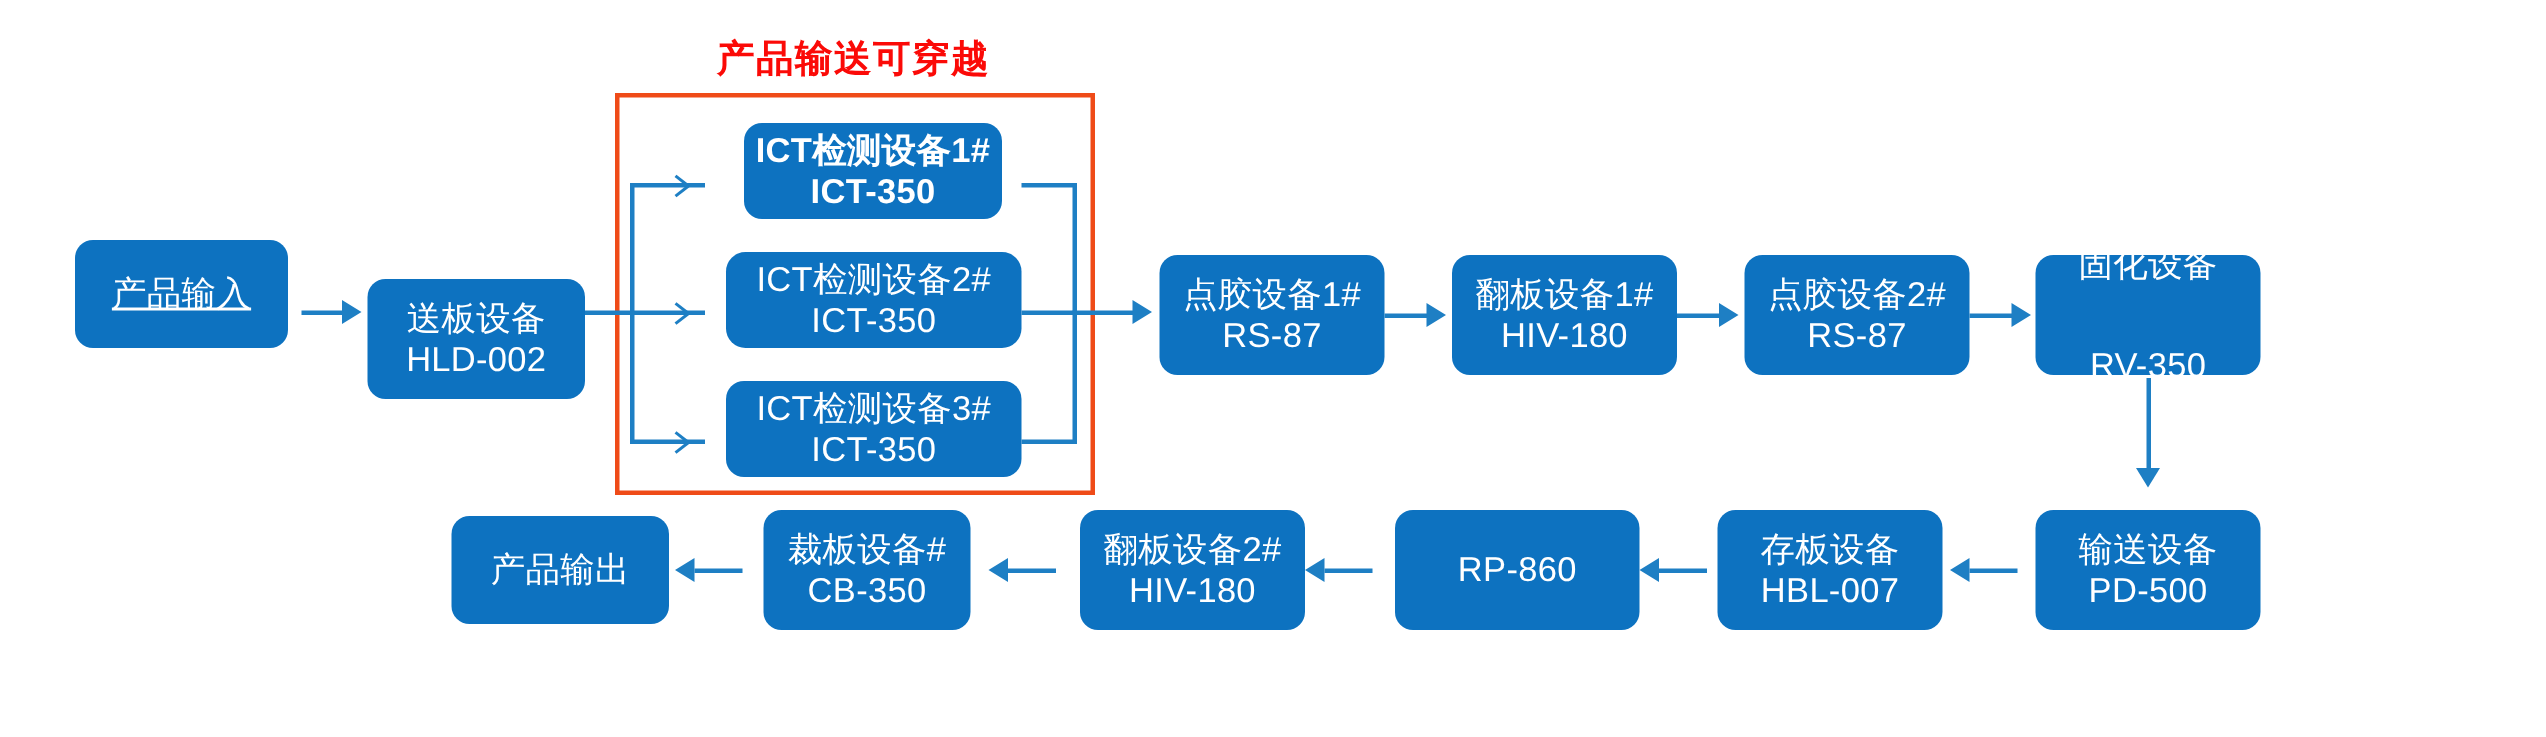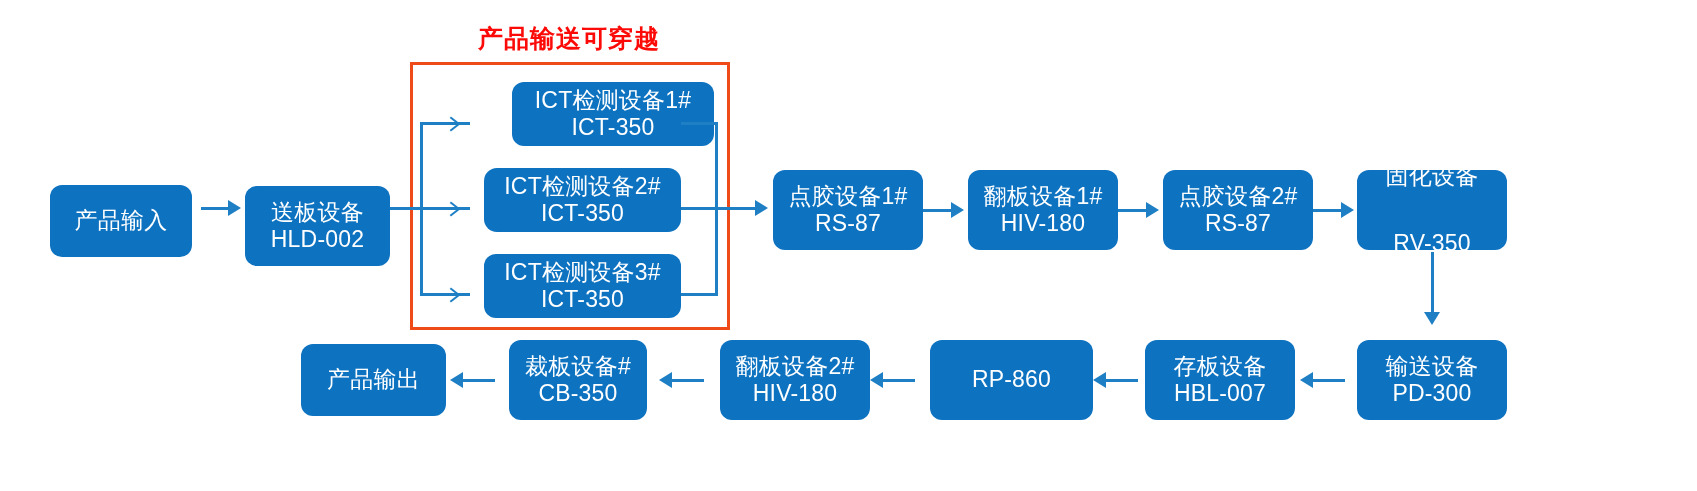--- a/index.html
+++ b/index.html
@@ -73,30 +73,30 @@
   .chev.right:after{transform:rotate(-38deg);transform-origin:right center;right:0;top:0;}
 </style>
 </head>
 <body>
 
 <div id="stage">
 
   <div class="redbox" style="left:410px;top:62px;width:320px;height:268px;"></div>
   <div class="redlabel" style="left:478px;top:22px;">产品输送可穿越</div>
 
-  <div class="node" style="left:50px;top:185px;width:142px;height:72px;">
+  <div class="node" style="left:50px;top:160px;width:142px;height:72px;text-decoration:underline;">
     <span class="l1">产品输入</span>
   </div>
 
   <div class="node" style="left:245px;top:186px;width:145px;height:80px;">
     <span class="l1">送板设备</span>
     <span class="l2">HLD-002</span>
   </div>
 
-  <div class="node" style="left:512px;top:82px;width:202px;height:64px;">
+  <div class="node" style="left:496px;top:82px;width:172px;height:64px;font-weight:bold;">
     <span class="l1">ICT检测设备1#</span>
     <span class="l2">ICT-350</span>
   </div>
 
   <div class="node" style="left:484px;top:168px;width:197px;height:64px;border-radius:13px;">
     <span class="l1">ICT检测设备2#</span>
     <span class="l2">ICT-350</span>
   </div>
 
   <div class="node" style="left:484px;top:254px;width:197px;height:64px;">
@@ -119,21 +119,21 @@
     <span class="l2">RS-87</span>
   </div>
 
   <div class="node" style="left:1357px;top:170px;width:150px;height:80px;gap:40px;">
     <span class="l1">固化设备</span>
     <span class="l2">RV-350</span>
   </div>
 
   <div class="node" style="left:1357px;top:340px;width:150px;height:80px;">
     <span class="l1">输送设备</span>
-    <span class="l2">PD-300</span>
+    <span class="l2">PD-500</span>
   </div>
 
   <div class="node" style="left:1145px;top:340px;width:150px;height:80px;">
     <span class="l1">存板设备</span>
     <span class="l2">HBL-007</span>
   </div>
 
   <div class="node" style="left:930px;top:340px;width:163px;height:80px;">
     <span class="l2">RP-860</span>
   </div>

